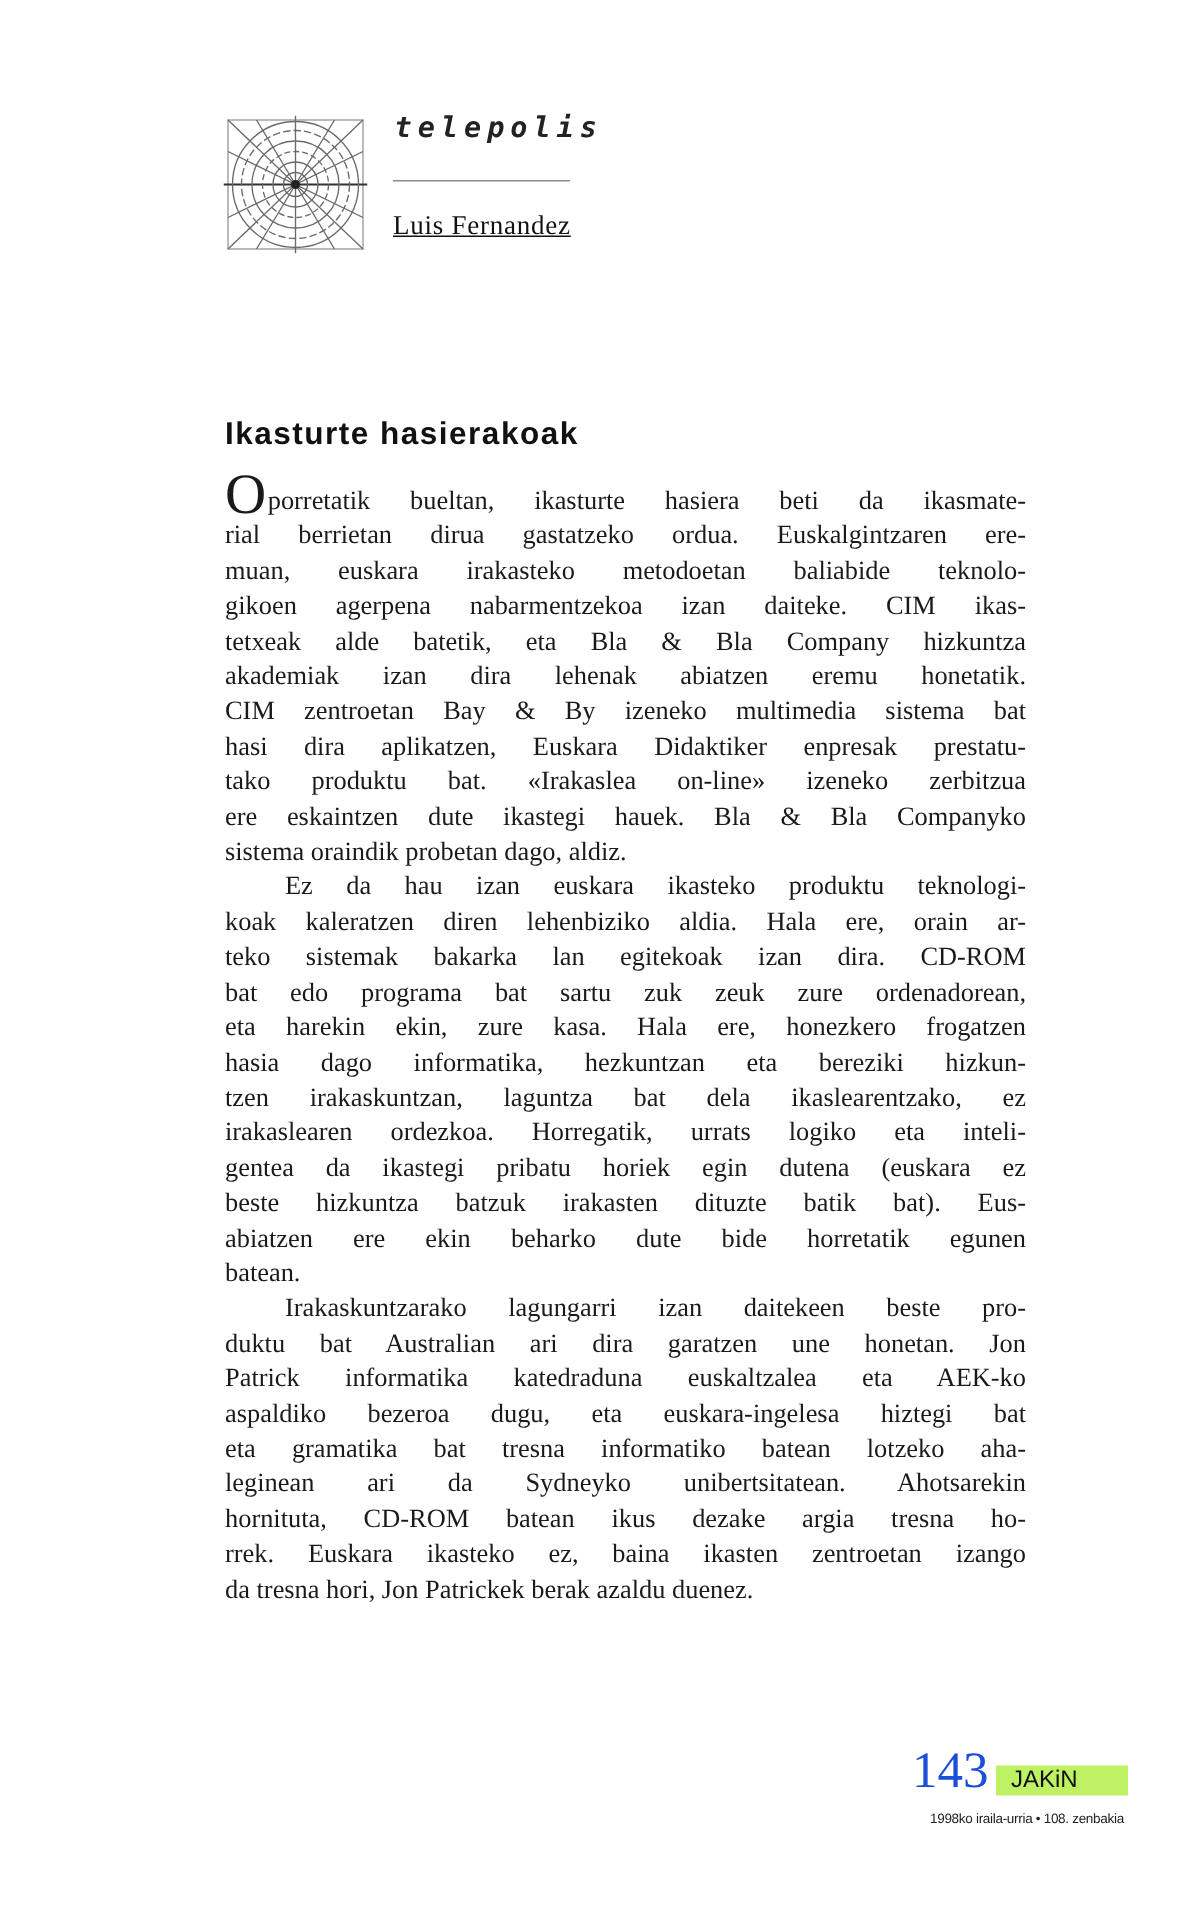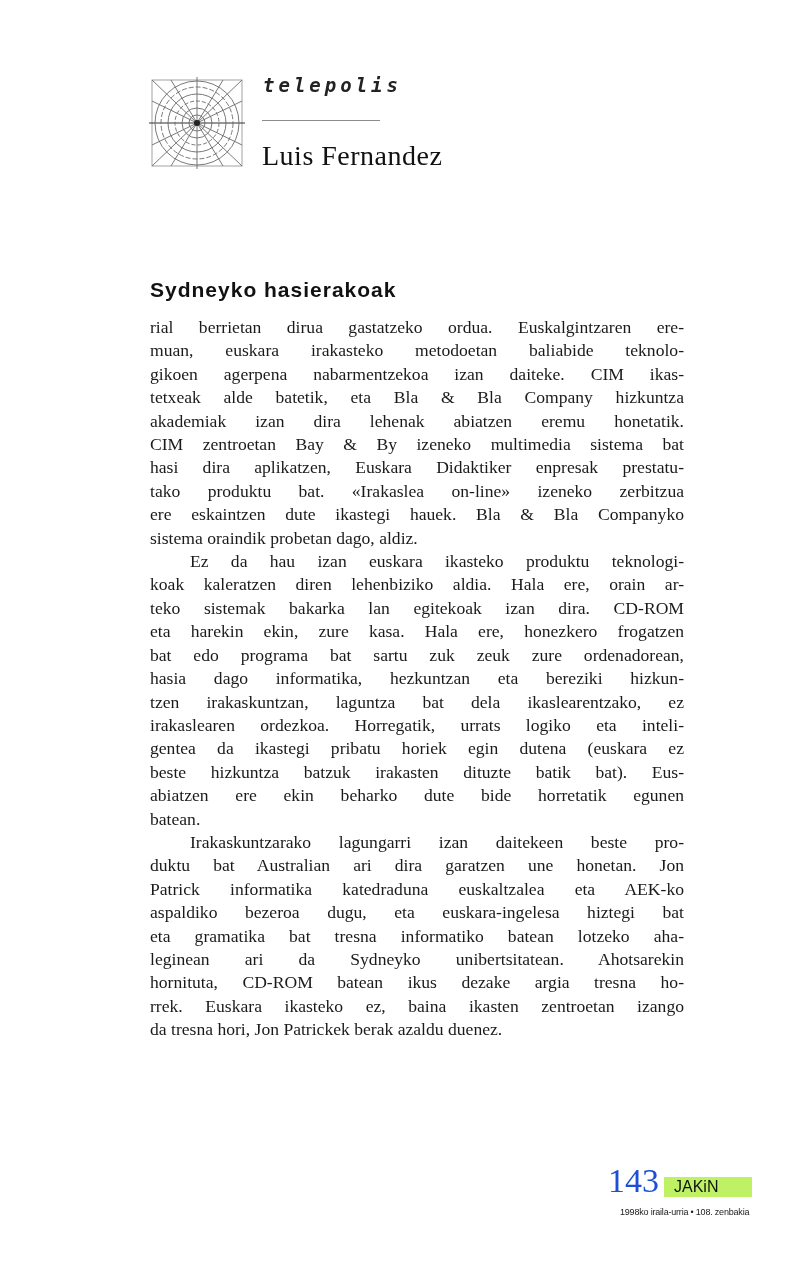--- a/index.html
+++ b/index.html
@@ -1,21 +1,21 @@
 <!DOCTYPE html>
 <html><head>
 <meta charset="utf-8">
 <style>
   html, body { margin:0; padding:0; background:#ffffff; }
   body { width:800px; height:1281px; position:relative; overflow:hidden; color:#1a1a1a; }
   .page { position:absolute; left:16px; top:0; width:800px; height:1218px; }
   .logo { position:absolute; left:133px; top:77px; width:96px; height:92px; }
   .section-name { position:absolute; left:247px; top:74px; font-family:"DejaVu Sans Mono", monospace; font-style:italic; font-weight:bold; font-size:19px; letter-spacing:4px; color:#222; }
   .rule { position:absolute; left:246px; top:120px; width:118px; height:1px; background:#8c8c8c; }
-  .author { position:absolute; left:246px; top:140px; font-family:"Liberation Serif", serif; font-size:28px; color:#111; letter-spacing:0.5px; }
+  .author { position:absolute; left:246px; top:140px; font-family:"Liberation Serif", serif; font-size:18px; color:#111; letter-spacing:0.5px;text-decoration:underline; }
   .heading { position:absolute; left:134px; top:278px; font-family:"Liberation Sans", sans-serif; font-weight:bold; font-size:21px; letter-spacing:1px; color:#111; }
   .body { position:absolute; left:134px; top:316px; width:534px; font-family:"Liberation Serif", serif; font-size:17.6px; line-height:23.4px; color:#1a1a1a; text-align:justify; }
   .body p { margin:0; text-align:justify; text-align-last:justify; }
   .body p.last { text-align-last:left; }
   .body .indent { text-indent:40px; }
   .dropcap { font-size:38px; line-height:28px; float:none; vertical-align:-3px; margin-right:1px; }
   .footer-num { position:absolute; left:592px; top:1162px; font-family:"Liberation Serif", serif; font-size:34px; color:#1d4ed8; }
   .footer-brand { position:absolute; left:648px; top:1177px; width:88px; height:20px; background:#bef264; font-family:"Liberation Sans", sans-serif; font-size:16px; color:#111; line-height:20px; padding-left:10px; box-sizing:border-box; }
   .footer-note { position:absolute; left:604px; top:1207px; font-family:"Liberation Sans", sans-serif; font-size:9px; color:#222; letter-spacing:-0.2px; }
 </style>
@@ -42,38 +42,39 @@
       <circle cx="48" cy="46" r="36" stroke-dasharray="5 2"></circle>
       <circle cx="48" cy="46" r="42"></circle>
     </g>
     <circle cx="48" cy="46" r="3" fill="#222"></circle>
   </svg>
 
   <div class="section-name">telepolis</div>
   <div class="rule"></div>
   <div class="author">Luis Fernandez</div>
 
-  <div class="heading">Sydneyko hasierakoak</div>
+  <div class="heading">Ikasturte hasierakoak</div>
 
   <div class="body" id="article-body">
+      <p><span class="dropcap">O</span><span>porretatik bueltan, ikasturte hasiera beti da ikasmate-</span></p>
       <p><span>rial berrietan dirua gastatzeko ordua. Euskalgintzaren ere-</span></p>
       <p><span>muan, euskara irakasteko metodoetan baliabide teknolo-</span></p>
       <p><span>gikoen agerpena nabarmentzekoa izan daiteke. CIM ikas-</span></p>
       <p><span>tetxeak alde batetik, eta Bla &amp; Bla Company hizkuntza</span></p>
       <p><span>akademiak izan dira lehenak abiatzen eremu honetatik.</span></p>
       <p><span>CIM zentroetan Bay &amp; By izeneko multimedia sistema bat</span></p>
       <p><span>hasi dira aplikatzen, Euskara Didaktiker enpresak prestatu-</span></p>
       <p><span>tako produktu bat. «Irakaslea on-line» izeneko zerbitzua</span></p>
       <p><span>ere eskaintzen dute ikastegi hauek. Bla &amp; Bla Companyko</span></p>
       <p class="last"><span>sistema oraindik probetan dago, aldiz.</span></p>
       <p class="indent"><span>Ez da hau izan euskara ikasteko produktu teknologi-</span></p>
       <p><span>koak kaleratzen diren lehenbiziko aldia. Hala ere, orain ar-</span></p>
       <p><span>teko sistemak bakarka lan egitekoak izan dira. CD-ROM</span></p>
+      <p><span>bat edo programa bat sartu zuk zeuk zure ordenadorean,</span></p>
       <p><span>eta harekin ekin, zure kasa. Hala ere, honezkero frogatzen</span></p>
-      <p><span>bat edo programa bat sartu zuk zeuk zure ordenadorean,</span></p>
       <p><span>hasia dago informatika, hezkuntzan eta bereziki hizkun-</span></p>
       <p><span>tzen irakaskuntzan, laguntza bat dela ikaslearentzako, ez</span></p>
       <p><span>irakaslearen ordezkoa. Horregatik, urrats logiko eta inteli-</span></p>
       <p><span>gentea da ikastegi pribatu horiek egin dutena (euskara ez</span></p>
       <p><span>beste hizkuntza batzuk irakasten dituzte batik bat). Eus-</span></p>
       <p><span>abiatzen ere ekin beharko dute bide horretatik egunen</span></p>
       <p class="last"><span>batean.</span></p>
       <p class="indent"><span>Irakaskuntzarako lagungarri izan daitekeen beste pro-</span></p>
       <p><span>duktu bat Australian ari dira garatzen une honetan. Jon</span></p>
       <p><span>Patrick informatika katedraduna euskaltzalea eta AEK-ko</span></p>

